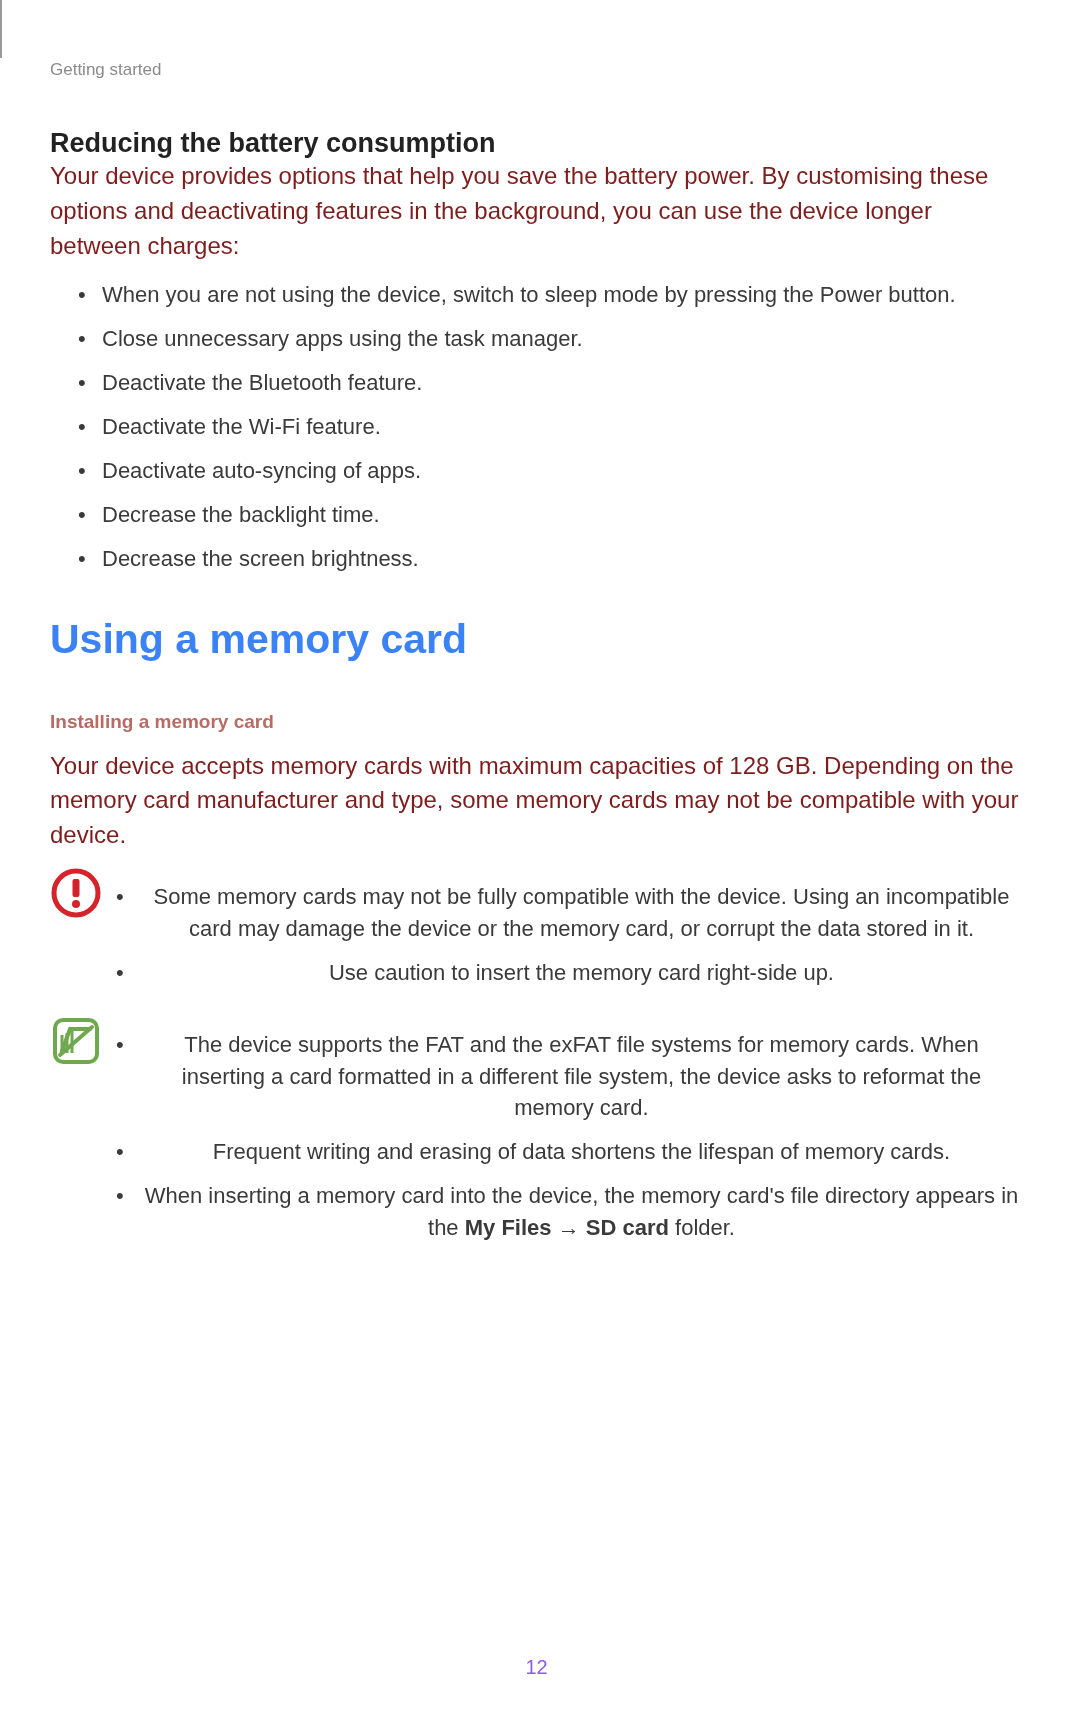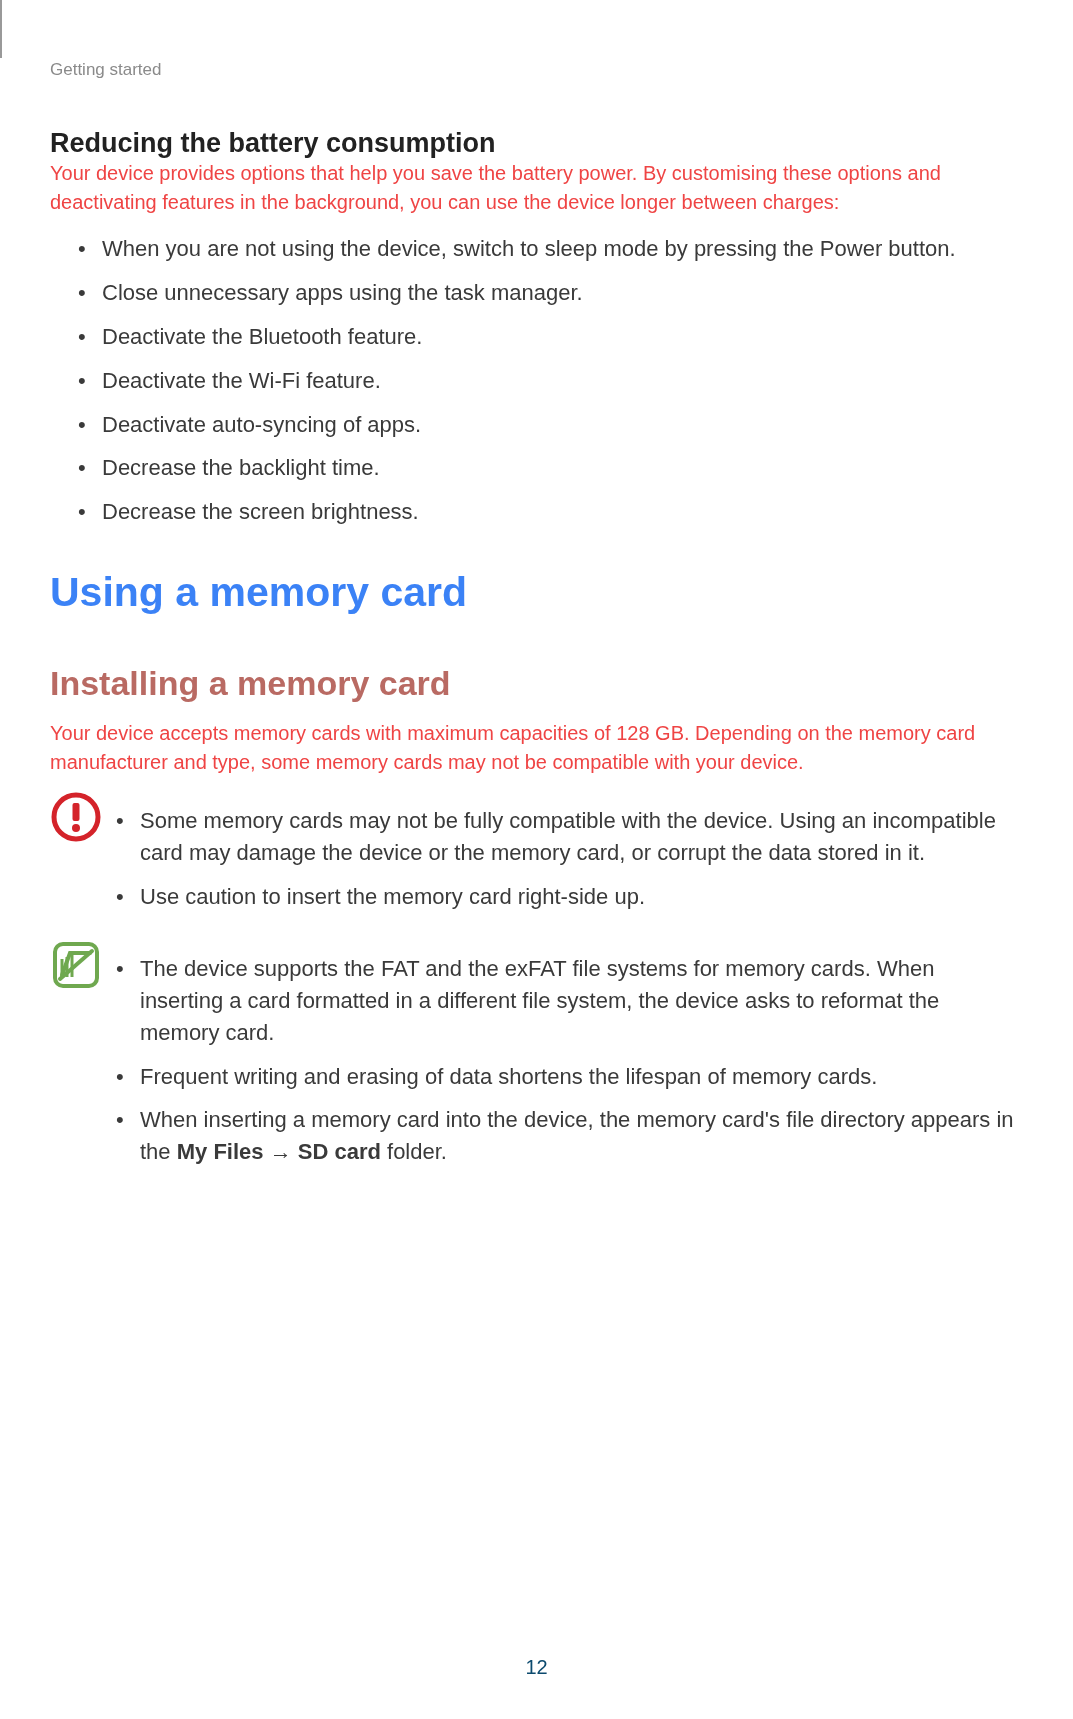--- a/index.html
+++ b/index.html
@@ -26,22 +26,22 @@
       font-weight: 400;
       margin-bottom: 48px;
     }
     .sub-heading {
       color: #222;
       font-size: 27px;
       font-weight: 700;
       margin-bottom: 0;
     }
     .body-text {
-      color: #ef4444;
-      font-size: 20px;
+      color: #7f1d1d;
+      font-size: 24px;
       line-height: 1.45;
       margin-bottom: 10px;
     }
     .bullet-list {
       list-style: none;
       padding-left: 28px;
       margin-top: 16px;
     }
     .bullet-list li {
       position: relative;
@@ -61,57 +61,58 @@
     }
     .main-heading {
       color: #3b82f6;
       font-size: 41px;
       font-weight: 700;
       margin-top: 41px;
       margin-bottom: 48px;
     }
     .sub-heading-2 {
       color: #b96a63;
-      font-size: 34px;
+      font-size: 19px;
       font-weight: 700;
       margin-bottom: 16px;
     }
     .callout {
       display: flex;
       align-items: flex-start;
       margin-top: 12px;
       margin-bottom: 8px;
     }
     .callout-icon {
       flex: 0 0 52px;
       width: 52px;
       height: 52px;
       margin-right: 14px;
       margin-top: 2px;
     }
     .callout-content {
       flex: 1;
+      text-align: center;
     }
     .callout .bullet-list {
       padding-left: 0;
     }
     .callout .bullet-list li {
       padding-left: 24px;
     }
     .bold-inline {
       font-weight: 700;
     }
     .page-number {
       position: absolute;
       bottom: 40px;
       left: 0;
       right: 0;
       text-align: center;
       font-size: 20px;
-      color: #0c4a6e;
+      color: #8b5cf6;
     }
     .left-edge {
       position: absolute;
       left: 0;
       top: 0;
       width: 2px;
       height: 58px;
       background: #999;
     }
   </style>

